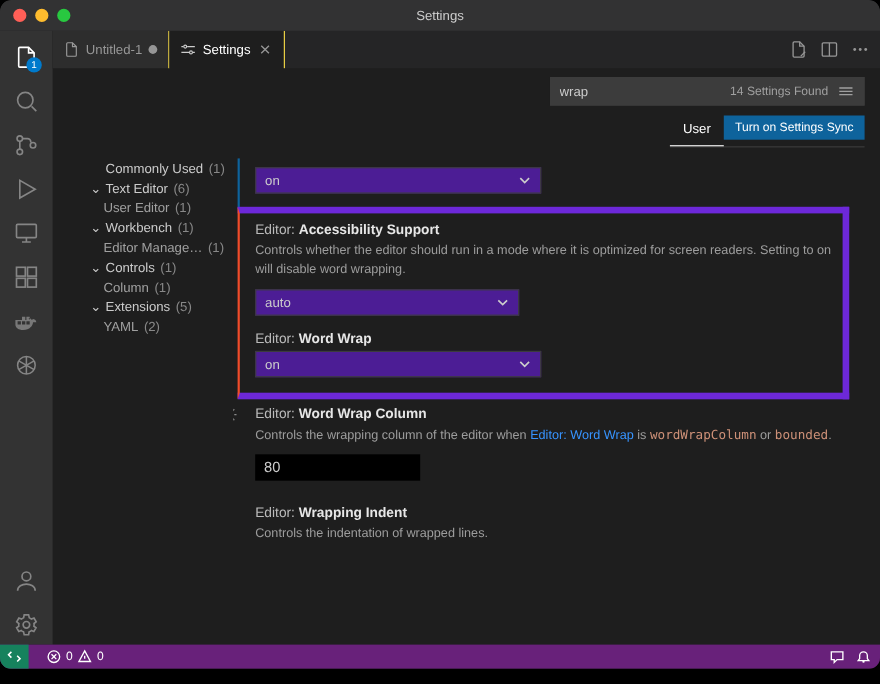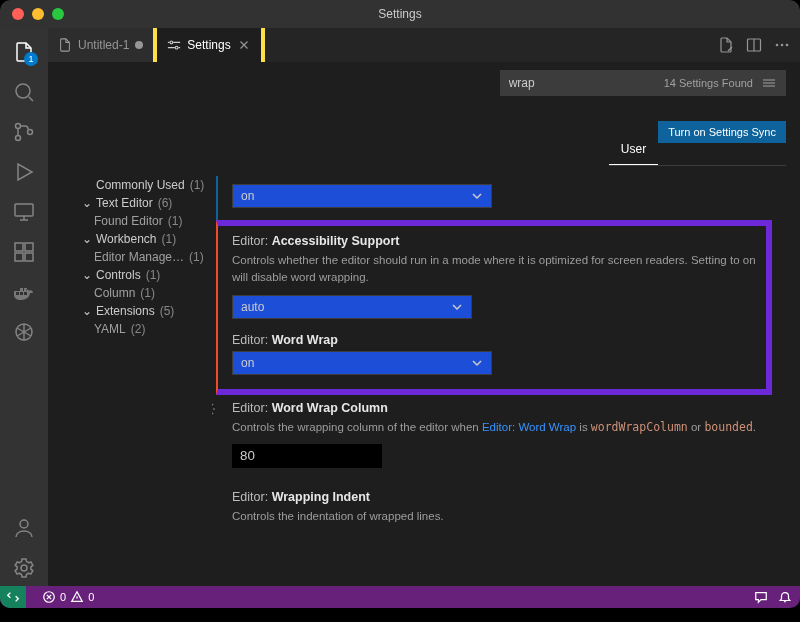--- a/index.html
+++ b/index.html
@@ -46,37 +46,37 @@
   .ab-icon.active{color:#fff;}
   .ab-icon .badge{
     position:absolute;right:-2px;bottom:-2px;min-width:14px;height:14px;
     border-radius:8px;background:#007acc;color:#fff;font-size:9px;
     display:flex;align-items:center;justify-content:center;padding:0 3px;
   }
   
   .editor{flex:1;display:flex;flex-direction:column;min-width:0;background:#1e1e1e;}
   
   .tabrow{height:34px;background:#252526;display:flex;align-items:stretch;}
-  .tab{display:flex;align-items:center;gap:6px;padding:0 10px;color:#969696;background:#2d2d2d;border-right:4px solid #fde047;cursor:pointer;}
+  .tab{display:flex;align-items:center;gap:6px;padding:0 10px;color:#969696;background:#2d2d2d;border-right:1px solid #fde047;cursor:pointer;}
   .tab.active{background:#1e1e1e;color:#fff;}
   .tab .tabicon{width:14px;height:14px;}
   .tab .close{width:14px;height:14px;color:#969696;}
   .tab .dirty{width:8px;height:8px;border-radius:50%;background:#969696;}
   .tabrow-spacer{flex:1;}
   .tabrow-actions{display:flex;align-items:center;gap:12px;padding:0 10px;color:#969696;}
   .tabrow-actions svg{width:16px;height:16px;cursor:pointer;}
   
   .settings{flex:1;display:flex;flex-direction:column;padding:8px 14px 0 14px;min-height:0;align-items:flex-end;}
   .searchrow{display:flex;align-items:center;background:#3c3c3c;border:1px solid #3c3c3c;height:26px;padding:0 8px;}
   .searchrow input{flex:1;background:transparent;border:none;outline:none;color:#ccc;font-size:12px;}
   .searchrow .found{color:#a0a0a0;font-size:11px;margin-right:8px;white-space:nowrap;}
   .searchrow .clear{color:#a0a0a0;width:16px;height:16px;cursor:pointer;}
   .scoperow{display:flex;align-items:center;justify-content:space-between;margin-top:6px;border-bottom:1px solid #3c3c3c;}
   .scope-tabs{display:flex;}
-  .scope-tab{padding:8px 12px;color:#bbb;cursor:pointer;margin-top:32px;}
+  .scope-tab{padding:8px 12px;color:#bbb;cursor:pointer;}
   .scope-tab.active{color:#fff;border-bottom:1px solid #fff;}
   .syncbtn{background:#0e639c;color:#fff;border:none;padding:5px 10px;font-size:11px;cursor:pointer;margin-bottom:4px;}
   .settings-split{flex:1;display:flex;min-height:0;}
   
   .toc{width:150px;padding:10px 0 10px 6px;color:#ccc;overflow:hidden;font-size:12px;}
   .toc-row{display:flex;align-items:center;gap:2px;padding:2px 0;color:#ccc;cursor:pointer;white-space:nowrap;}
   .toc-row .chev{width:12px;display:inline-block;color:#ccc;}
   .toc-row.child{padding-left:26px;color:#a0a0a0;}
   .toc-row.grand{padding-left:14px;}
   .toc-count{color:#888;margin-left:3px;}
@@ -84,21 +84,21 @@
   .setlist{flex:1;overflow:hidden;padding:10px 14px 10px 4px;}
   .setting{padding:8px 8px 14px 14px;border-left:2px solid transparent;position:relative;}
   .setting.modified{border-left-color:#0e639c;}
   .setting.highlighted{border:6px solid #6d28d9;border-left:2px solid #f14c2a;margin:-2px 0;}
   .setting-title{color:#ccc;font-size:12.5px;margin-bottom:4px;}
   .setting-title .scope{color:#bbb;}
   .setting-title .name{color:#e7e7e7;font-weight:600;}
   .setting-desc{color:#9d9d9d;font-size:11.5px;line-height:1.5;margin-bottom:8px;}
   .setting-desc a{color:#3794ff;text-decoration:none;}
   .setting-desc code{color:#ce9178;}
-  .select{display:flex;align-items:center;justify-content:space-between;width:260px;height:24px;background:#1d4ed8;color:#ccc;padding:0 8px;border:1px solid #3c3c3c;cursor:pointer;}
+  .select{display:flex;align-items:center;justify-content:space-between;width:260px;height:24px;background:#4c1d95;color:#ccc;padding:0 8px;border:1px solid #3c3c3c;cursor:pointer;}
   .select.short{width:240px;}
   .select svg{width:12px;height:12px;color:#ccc;}
   .numinput{width:150px;height:24px;background:#000000;border:none;color:#ccc;padding:0 8px;}
   .setting .gear{position:absolute;left:-18px;top:8px;width:16px;height:16px;color:#8a8a8a;display:none;}
   .setting.showgear .gear{display:block;}
   
   .statusbar{height:22px;background:#68217a;color:#fff;display:flex;align-items:center;justify-content:space-between;padding:0 8px;font-size:11px;}
   .status-left,.status-right{display:flex;align-items:center;gap:10px;}
   .status-item{display:flex;align-items:center;gap:4px;cursor:pointer;}
   .status-item svg{width:14px;height:14px;}
@@ -256,21 +256,21 @@
               <span class="chev"></span>
                 <span>Commonly Used</span>
                 <span class="toc-count">(1)</span>
             </div>
             <div class="toc-row grand">
               <span class="chev">⌄</span>
                 <span>Text Editor</span>
                 <span class="toc-count">(6)</span>
             </div>
             <div class="toc-row child">
-              <span>Found Editor</span>
+              <span>User Editor</span>
                 <span class="toc-count">(1)</span>
             </div>
             <div class="toc-row grand">
               <span class="chev">⌄</span>
                 <span>Workbench</span>
                 <span class="toc-count">(1)</span>
             </div>
             <div class="toc-row child">
               <span>Editor Manage…</span>
                 <span class="toc-count">(1)</span>

